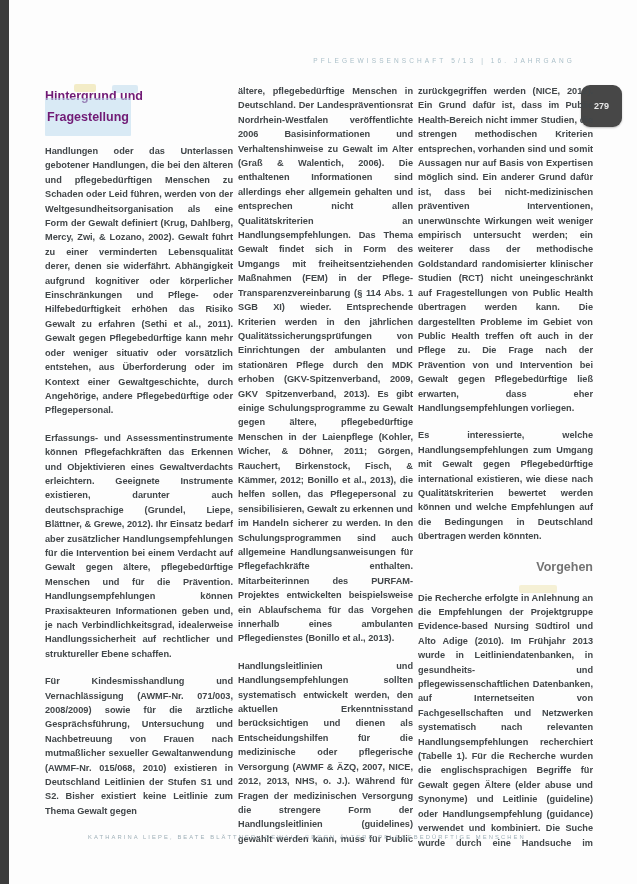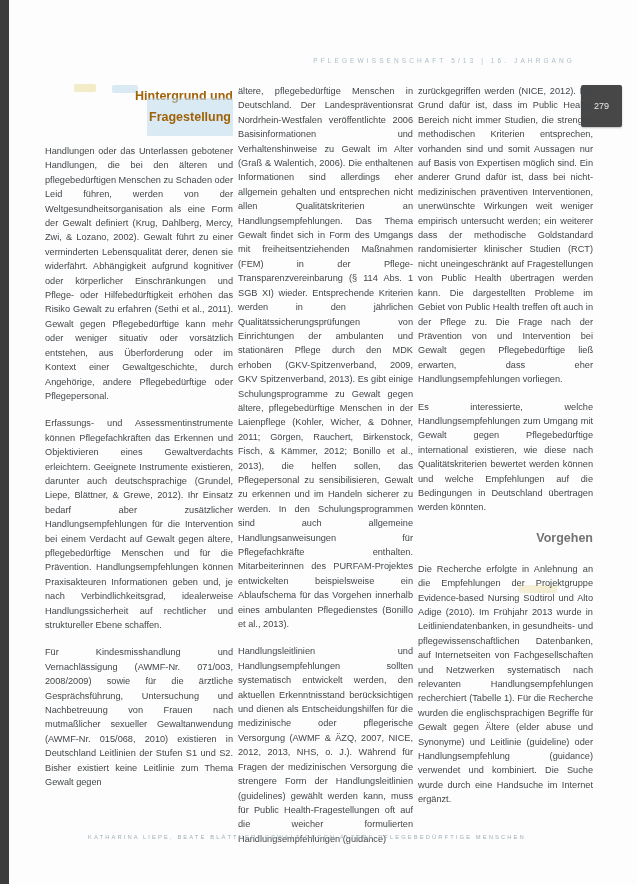--- a/index.html
+++ b/index.html
@@ -17,41 +17,41 @@
   }
   .journal-header{
     position:absolute;top:57px;right:62px;
     font-size:6.5px;letter-spacing:3.1px;
     color:#aabfc8;text-transform:uppercase;
     white-space:nowrap;
   }
   .page-badge{
     position:absolute;left:581px;top:85px;
     width:41px;height:42px;
-    background:#474747;border-radius:2px;
-    color:#e8e8e8;font-size:9px;font-weight:normal;
+    background:#474747;border-radius:9px;
+    color:#e8e8e8;font-size:9px;font-weight:bold;
     display:flex;align-items:center;justify-content:center;
     box-shadow:0 1px 2px rgba(0,0,0,0.25);
   }
   .content{
     position:absolute;left:45px;top:84px;
     width:548px;height:764px;
     display:grid;grid-template-columns:188px 175px 175px;
     column-gap:5px;
   }
   .col{
     overflow:hidden;
     font-size:9.2px;line-height:14.4px;
     color:#42474a;text-align:justify;
   }
-  .col p{margin:0 0 13px 0;}
+  .col p{margin:0 0 13px 0;font-weight:bold;}
   .col-heading{
-    color:#a16207;font-weight:bold;
+    color:#701a75;font-weight:bold;
     font-size:12.5px;line-height:21px;
-    text-align:right;margin:2px 0 16px 0;
+    text-align:left;margin:2px 0 16px 0;
   }
   .col-heading .hl{
     background:rgba(187,219,238,0.55);
     padding:12px 2px;border-radius:1px;
   }
   .mid-heading{
     color:#737373;font-weight:bold;
     font-size:12.5px;line-height:20px;
     text-align:right;margin:10px 0 14px 0;
   }

